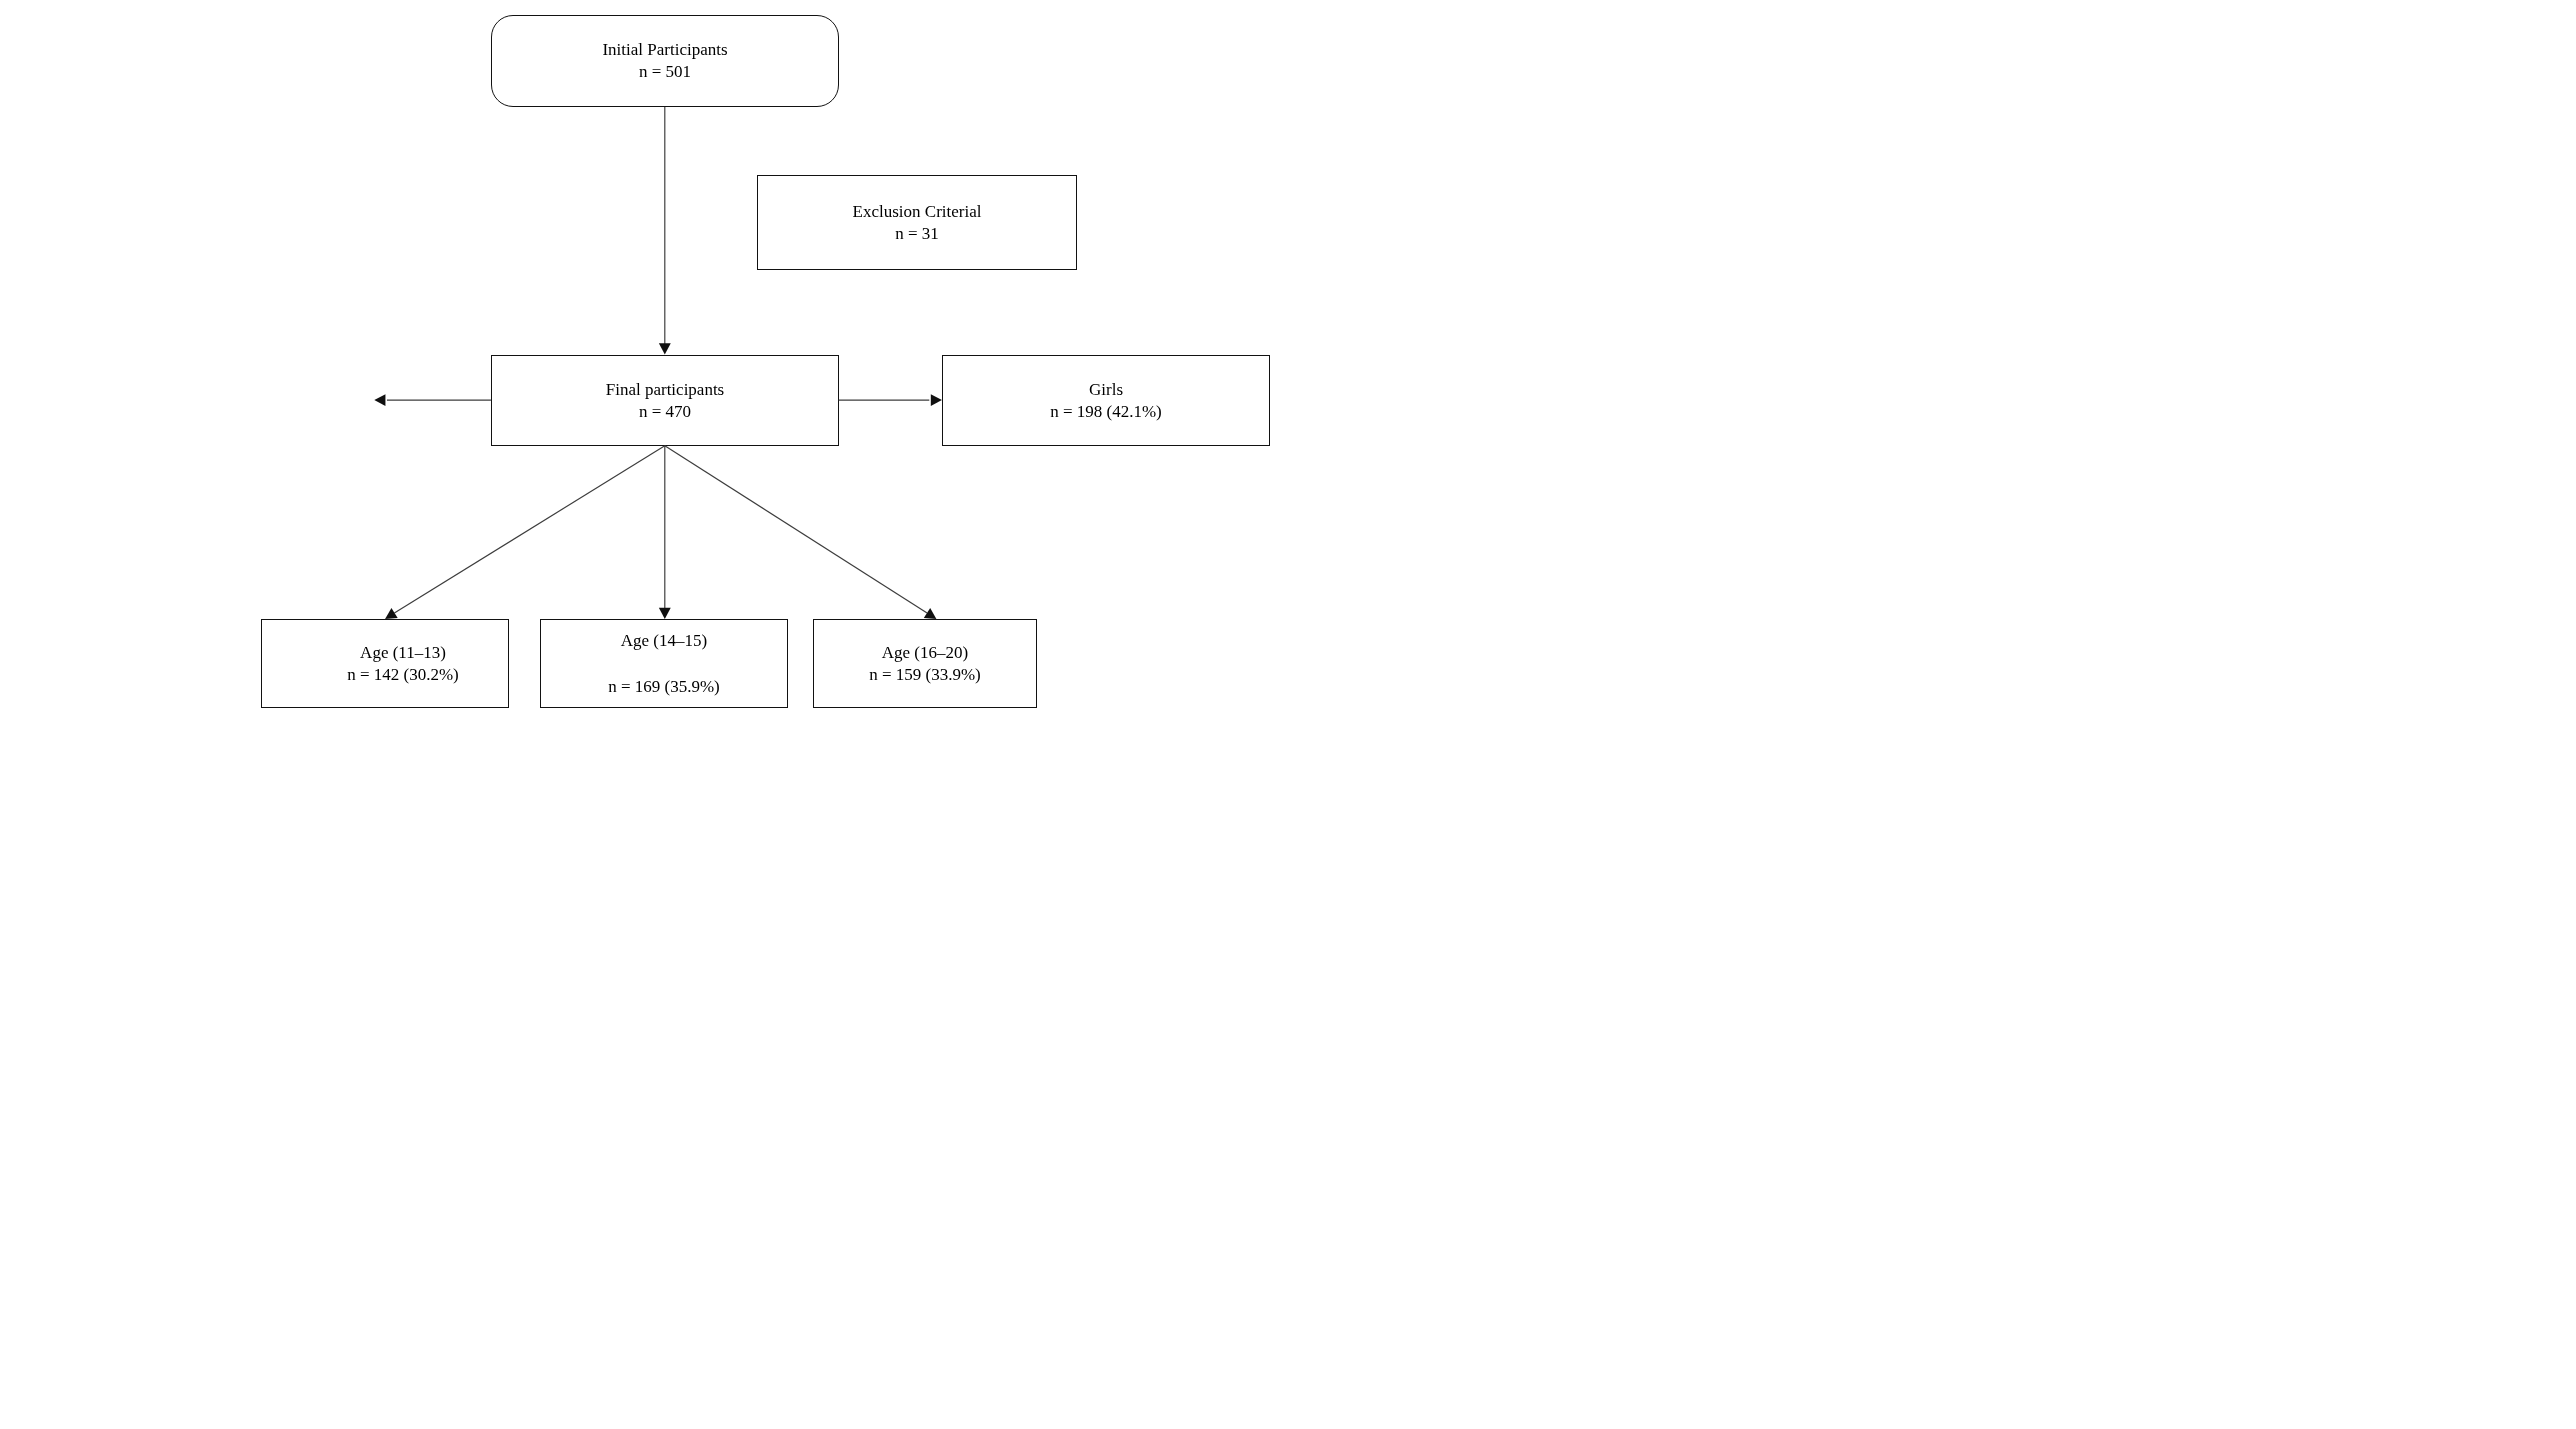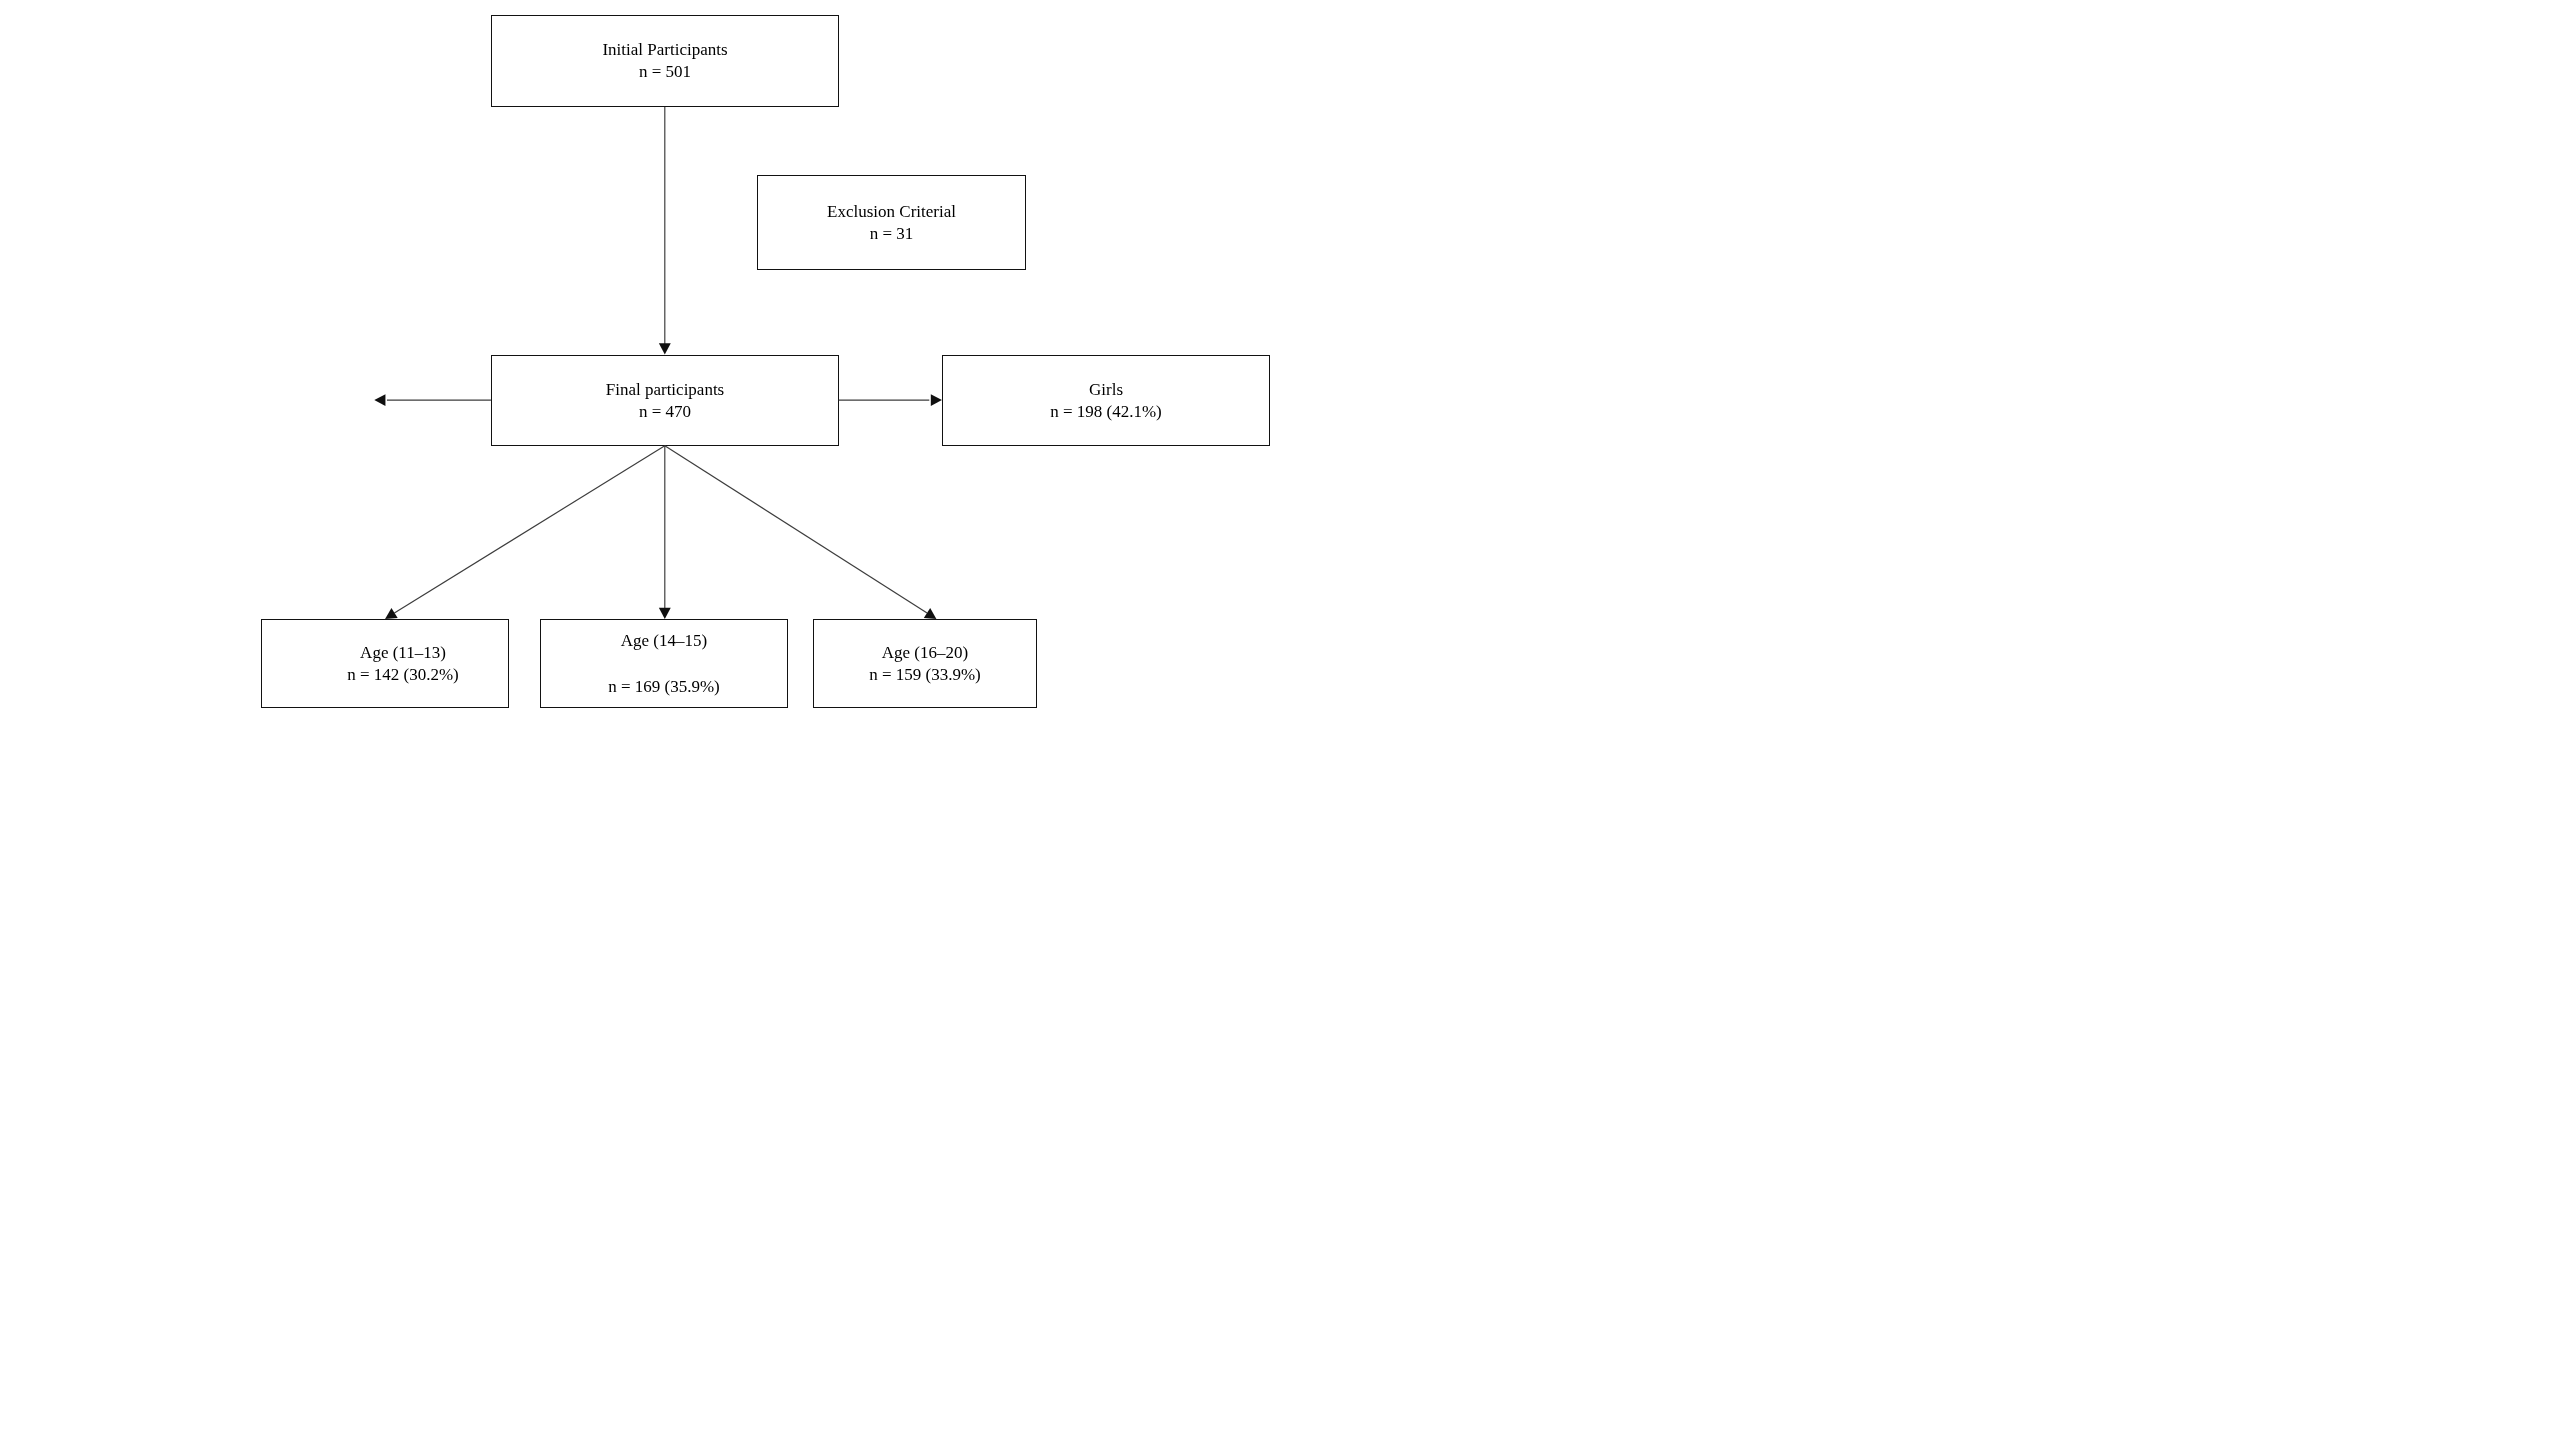--- a/index.html
+++ b/index.html
@@ -43,22 +43,22 @@
   }
   #connector-layer line {
     stroke: #3d3d3d;
     stroke-width: 1.6;
   }
   #connector-layer polygon {
     fill: #101010;
     stroke: none;
   }
   
-  #node-initial   { left: 491px;  top: 15px;  width: 348px; height: 92px; }
-  #node-exclusion { left: 757px; top: 175px; width: 269px; height: 95px; }
+  #node-initial   { left: 491px;  top: 15px;  width: 348px; height: 92px; border-radius: 22px; }
+  #node-exclusion { left: 757px; top: 175px; width: 320px; height: 95px; }
   #node-boys      { left: 24px;   top: 355px; width: 350px; height: 91px; }
   #node-final     { left: 491px;  top: 355px; width: 348px; height: 91px; }
   #node-girls     { left: 942px; top: 355px; width: 328px; height: 91px; }
   #node-age-11-13 { left: 261px;  top: 619px; width: 248px; height: 89px; padding-left: 36px; }
   #node-age-14-15 { left: 540px;  top: 619px; width: 248px; height: 89px; gap: 24px; }
   #node-age-16-20 { left: 813px; top: 619px; width: 224px; height: 89px; }
 </style>
 </head>
 <body>
 

